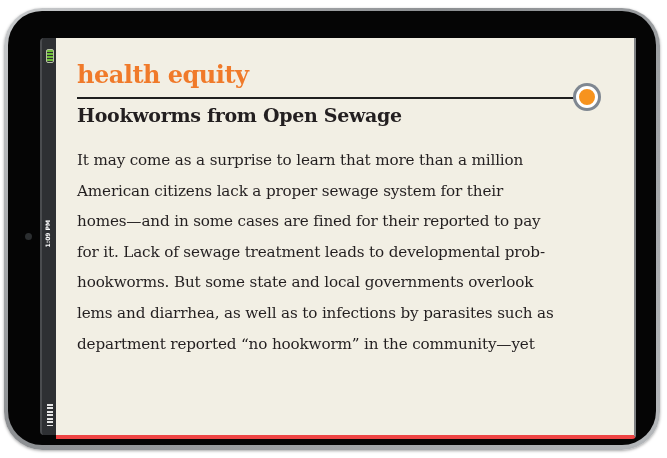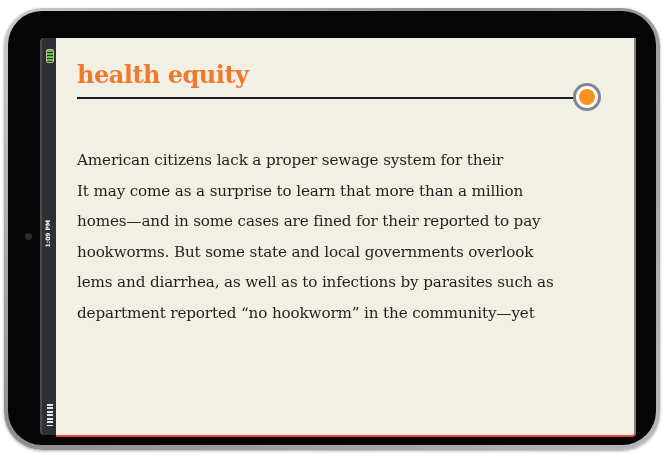--- a/index.html
+++ b/index.html
@@ -35,21 +35,21 @@
     color: #ffffff; font-family: "DejaVu Sans", sans-serif; font-size: 6px; font-weight: bold;
     writing-mode: vertical-rl; transform: rotate(180deg);
   }
   .signal {
     position: absolute; left: 5px; top: 366px; width: 6px; height: 22px;
     background: repeating-linear-gradient(to bottom, #e6e6e6 0 2px, #2e3033 2px 3.5px);
   }
   .screen {
     position: absolute; left: 53px; top: 30px; width: 578px; height: 397px;
     background: #f2efe4;
-    border-right: 2px solid #7d7f82; border-bottom: 2px solid #ef4444;
+    border-right: 2px solid #7d7f82; border-bottom: 4px solid #ef4444;
     border-radius: 0 0 4px 0;
     overflow: hidden;
   }
   .section-label {
     position: absolute; left: 21px; top: 22px;
     color: #f07a2a; font-family: "DejaVu Serif", serif; font-weight: bold; font-size: 24px;
     letter-spacing: -0.5px;
   }
   .rule {
     position: absolute; left: 21px; top: 59px; width: 503px; height: 2px; background: #1f1f1f;
@@ -82,21 +82,23 @@
 <div class="statusbar" style="left:40px; top:38px;">
   <div class="battery"></div>
   <div class="clock">1:09 PM</div>
   <div class="signal"></div>
 </div>
 
 <div class="screen" style="left:56px; top:38px;">
   <div class="section-label">health equity</div>
   <div class="rule"></div>
   <div class="rule-dot"></div>
+  <div class="title">Hookworms from Open Sewage</div>
   <div class="body-text">
+    <span class="line">It may come as a surprise to learn that more than a million</span>
     <span class="line">American citizens lack a proper sewage system for their</span>
-    <span class="line">It may come as a surprise to learn that more than a million</span>
     <span class="line">homes—and in some cases are fined for their reported to pay</span>
+    <span class="line">for it. Lack of sewage treatment leads to developmental prob-</span>
     <span class="line">hookworms. But some state and local governments overlook</span>
     <span class="line">lems and diarrhea, as well as to infections by parasites such as</span>
     <span class="line">department reported “no hookworm” in the community—yet</span>
   </div>
 </div>
 
 </body></html>

